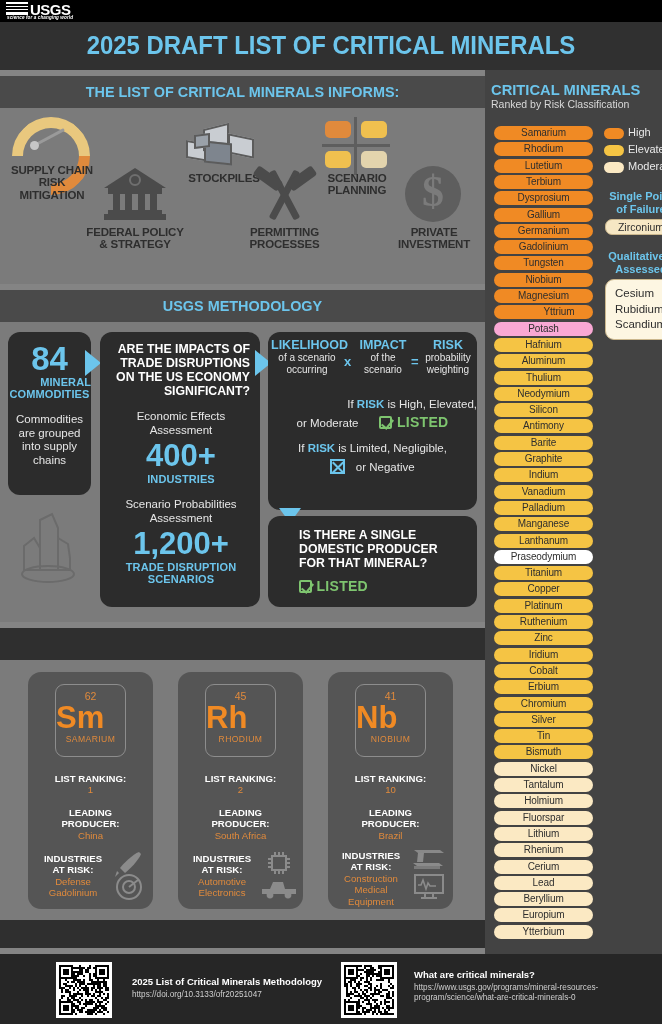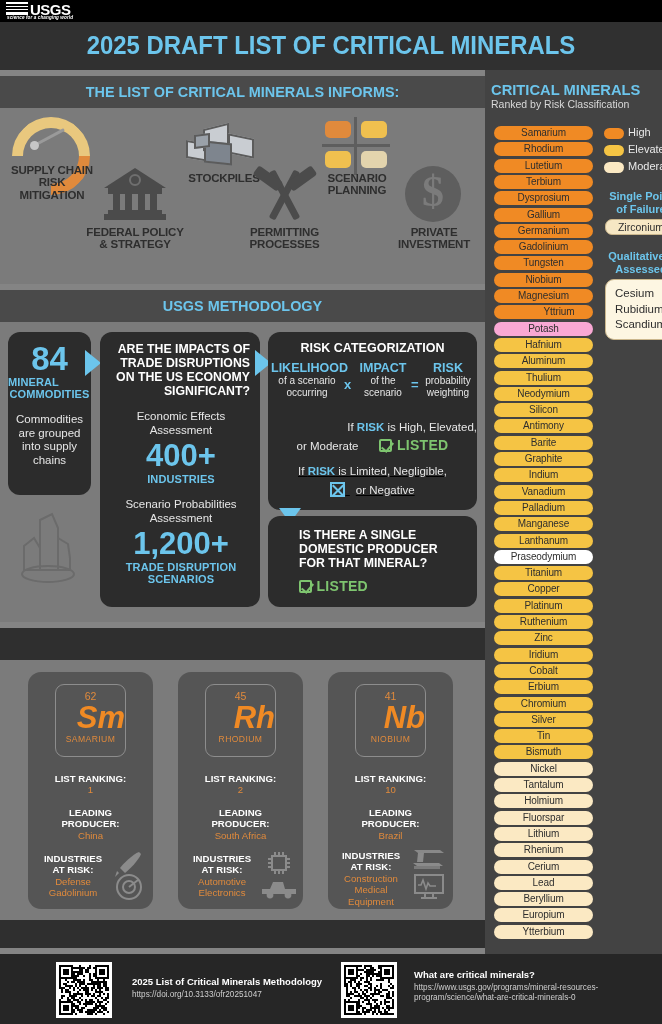--- a/index.html
+++ b/index.html
@@ -107,22 +107,22 @@
      height:15px; background:#6cc5ec; }
   .xbox:before { transform:rotate(45deg); }
   .xbox:after { transform:rotate(-45deg); }
 
   
   .focus { height:260px; }
   .card { position:absolute; width:125px; height:237px; background:#555555; border-radius:13px; }
   .elbox { position:absolute; left:27px; top:12px; width:71px; height:73px;
      border:1.6px solid #8d8d8d; border-radius:9px; }
   .elnum { width:100%; text-align:center; color:#e08a3c; font-size:10.5px; margin-top:5px; }
-  .elsym { width:100%; text-align:right; color:#f08a24; font-weight:bold; font-size:31px;
-     line-height:32px;font-style:italic; }
+  .elsym { width:100%; text-align:left; color:#f08a24; font-weight:bold; font-size:31px;
+     line-height:32px; }
   .elname { width:100%; text-align:center; color:#e08a3c; font-size:8.6px; letter-spacing:0.4px; }
   .cl { width:100%; text-align:center; color:#ffffff; font-weight:bold; font-size:9.6px;
      line-height:11.4px; }
   .cv { width:100%; text-align:center; color:#e08a3c; font-size:9.6px; line-height:11.4px; }
 
   
   .rightcol { position:absolute; left:485px; top:70px; width:177px; height:884px; background:#434343; }
   .rc-title { position:absolute; left:6px; top:11px; color:#6cc5ec; font-size:15.5px;
      font-weight:bold; transform:scaleX(0.95); transform-origin:left; white-space:nowrap; }
   .rc-sub { position:absolute; left:6px; top:28px; color:#d8d8d8; font-size:10.5px;
@@ -249,21 +249,21 @@
     </div>
 
     <div class="seph" style="top:214px"></div>
     <div class="sect-title-bar" style="top:220px">
       <div class="sect-title">USGS METHODOLOGY</div>
     </div>
     <div class="panel meth" style="top:252px">
 
       <div class="mbox" style="left:8px; top:10px; width:83px; height:163px;">
         <div class="big" style="font-size:33px; text-align:center; margin-top:10px; line-height:34px;">84</div>
-        <div class="sub" style="text-align:left;">MINERAL</div>
+        <div class="sub" style="text-align:right;">MINERAL</div>
         <div class="sub" style="text-align:center;">COMMODITIES</div>
         <div class="wtxt" style="text-align:center; margin-top:13px; white-space:pre-line;">Commodities
 are grouped
 into supply
 chains</div>
       </div>
       <div class="arrow-r" style="left:85px; top:28px;"></div>
 
       <div class="cube" style="left:14px; top:190px;">
         <svg width="70" height="78" viewBox="0 0 70 78" fill="none" stroke="#6b6b6b" stroke-width="2">
@@ -286,21 +286,20 @@
         <div class="sub" style="text-align:center;">INDUSTRIES</div>
         <div class="wtxt" style="text-align:center; margin-top:13px; white-space:pre-line;">Scenario Probabilities
 Assessment</div>
         <div class="big" style="font-size:31px; text-align:center; line-height:34px; margin-top:2px;">1,200+</div>
         <div class="sub" style="text-align:center;">TRADE DISRUPTION</div>
         <div class="sub" style="text-align:center;">SCENARIOS</div>
       </div>
       <div class="arrow-r" style="left:255px; top:28px;"></div>
 
       <div class="mbox" style="left:268px; top:10px; width:209px; height:178px;">
-        <div class="mtitle" style="text-align:center; margin-top:9px; font-size:12.5px;">RISK CATEGORIZATION</div>
 
         <div style="position:relative; height:56px; margin-top:6px;">
           <div style="position:absolute; left:3px; top:0; width:72px; text-align:center;">
             <div class="big" style="font-size:12.5px;">LIKELIHOOD</div>
             <div class="wtxt" style="font-size:10px; line-height:11.6px; white-space:pre-line;">of a scenario
 occurring</div>
           </div>
           <div class="big" style="position:absolute; left:76px; top:16px; font-size:13px;">x</div>
           <div style="position:absolute; left:85px; top:0; width:60px; text-align:center;">
             <div class="big" style="font-size:12.5px;">IMPACT</div>
@@ -320,21 +319,21 @@
             <span>If </span><span class="big">RISK</span><span> is High, Elevated,</span>
           </div>
           <div style="text-align:center; margin-top:1px;">
             <span class="wtxt" style="font-size:11.5px;">or Moderate</span>
             <span style="display:inline-block; width:12px;"></span>
             <span class="chk"></span>
             <span class="listed">LISTED</span>
           </div>
         </div>
 
-        <div style="margin-top:11px;text-decoration:underline;">
+        <div style="margin-top:11px;">
           <div class="wtxt" style="text-align:center; font-size:11.5px;">
             <span>If </span><span class="big">RISK</span><span> is Limited, Negligible,</span>
           </div>
           <div style="text-align:center; margin-top:2px;">
             <span class="xbox"></span>
             <span class="wtxt" style="font-size:11.5px; margin-left:6px;text-align:right;">or Negative</span>
           </div>
         </div>
       </div>
 

